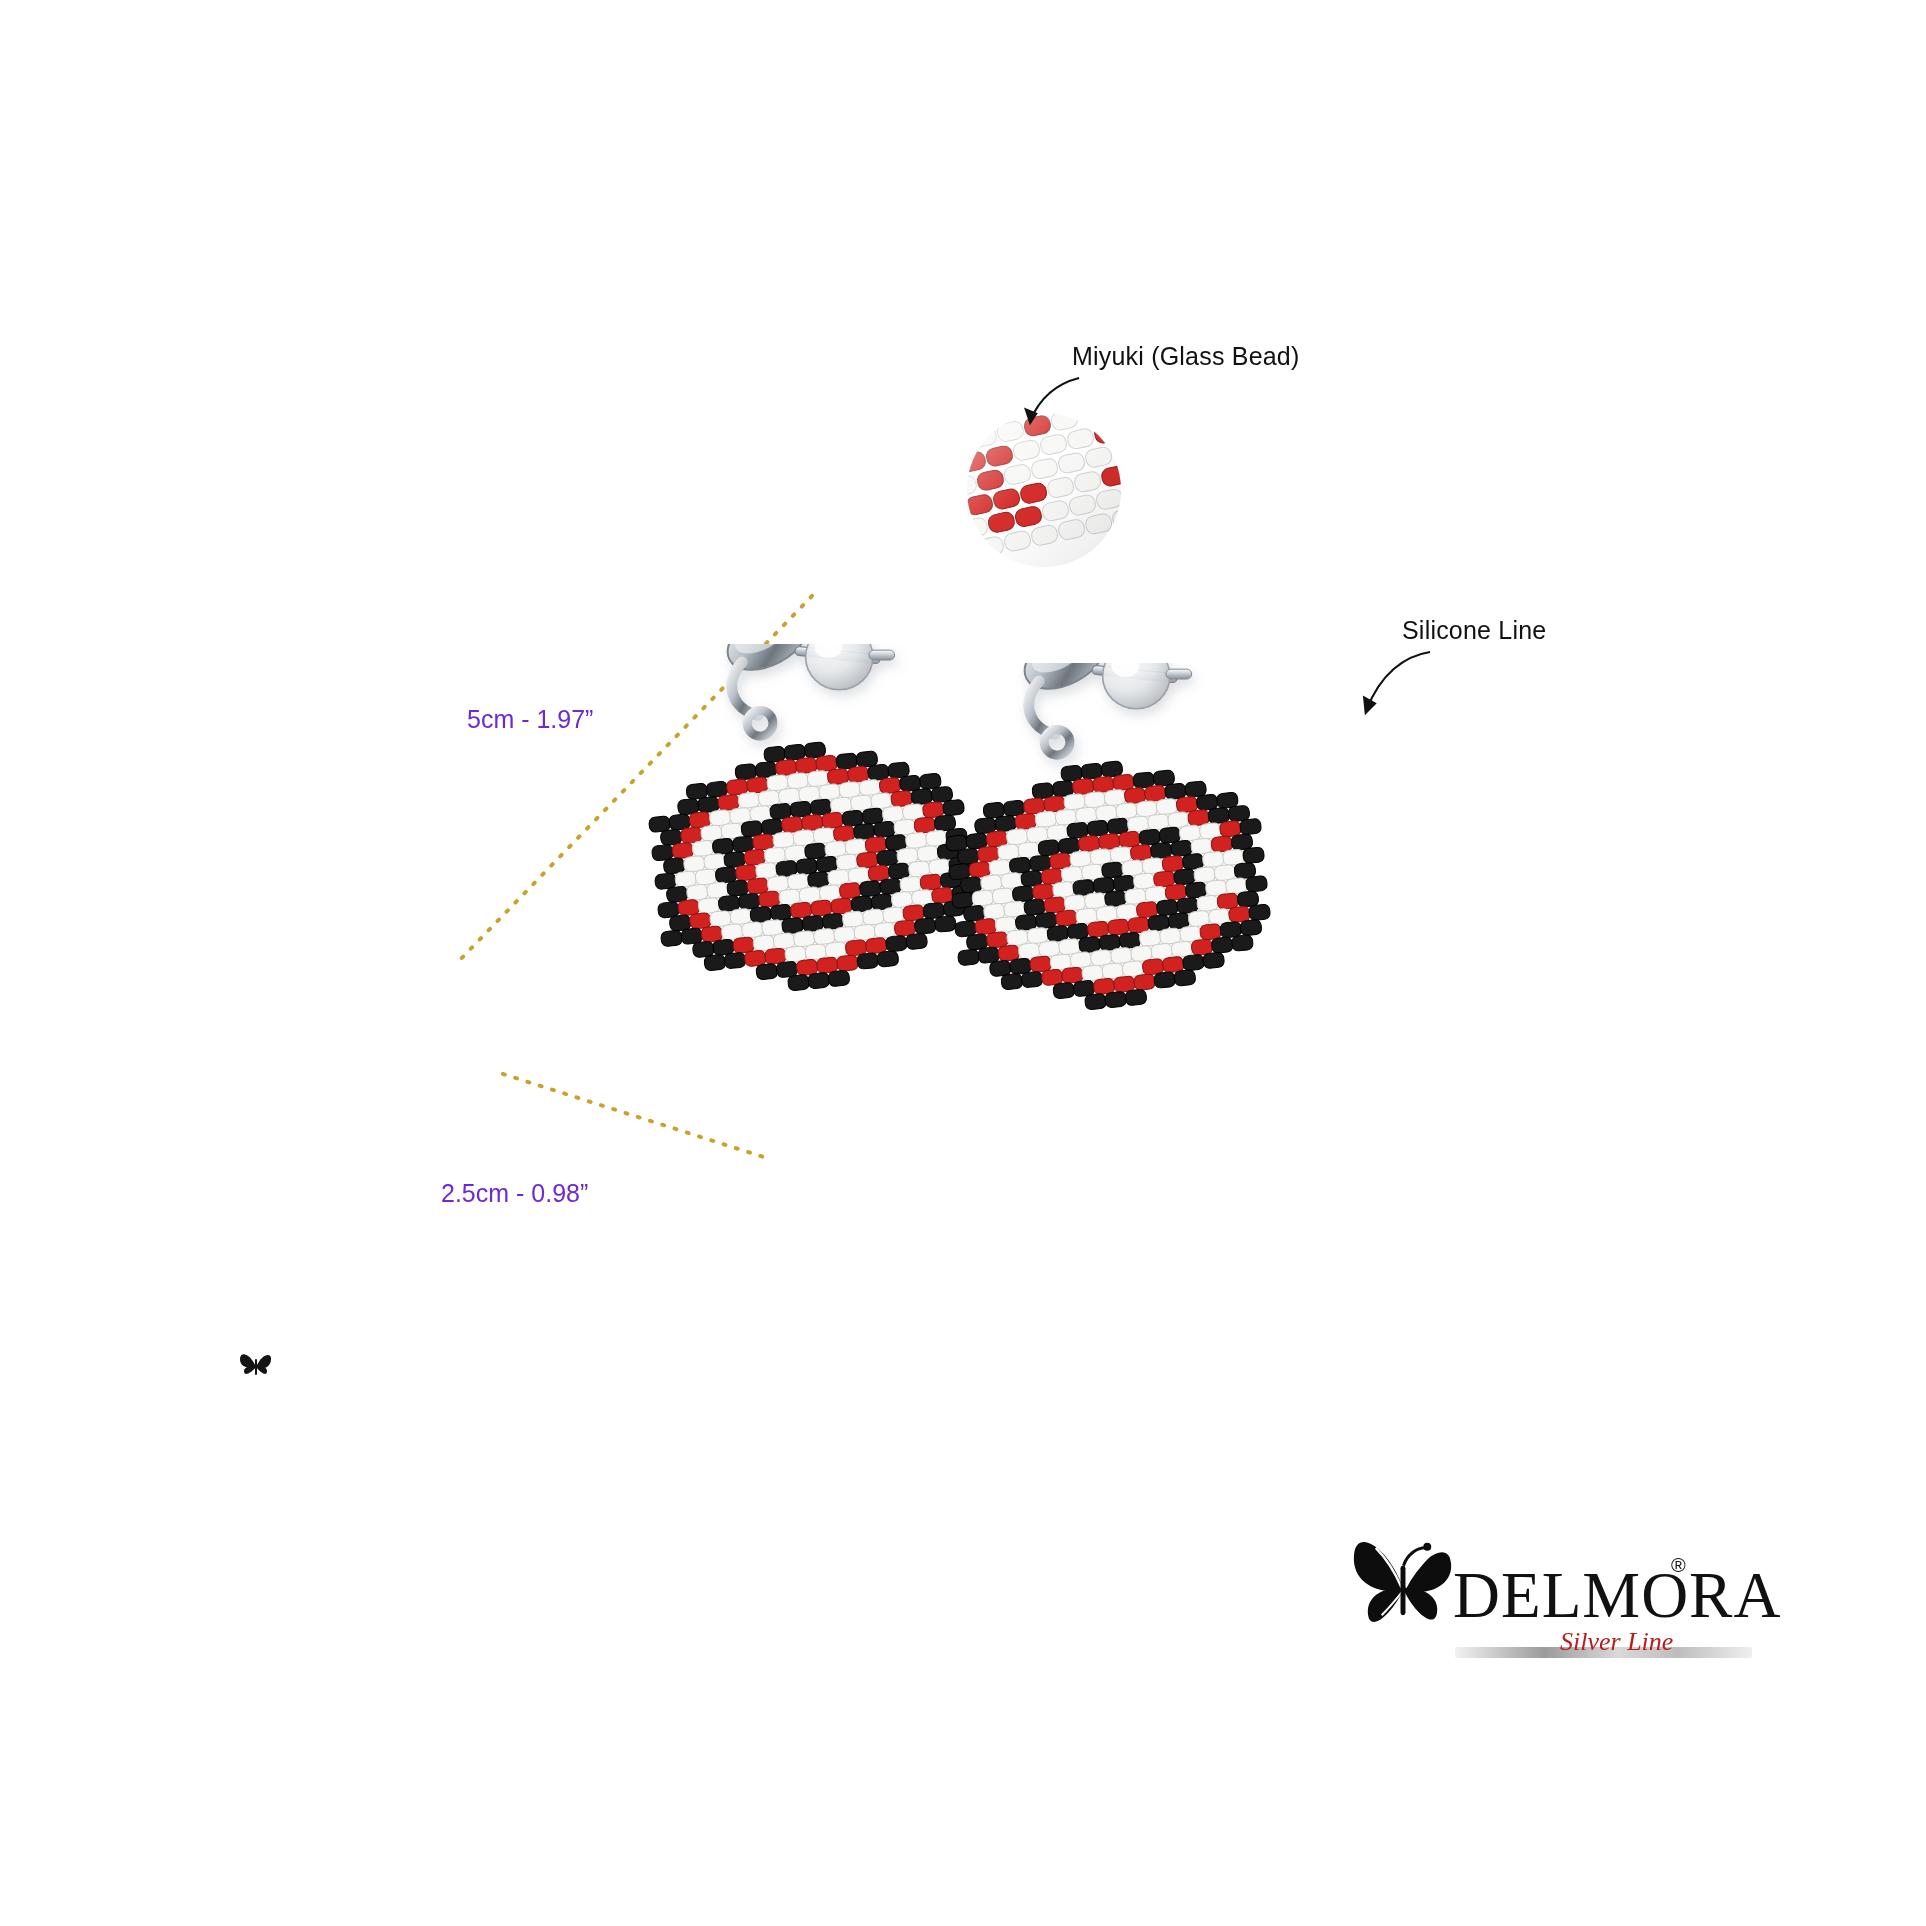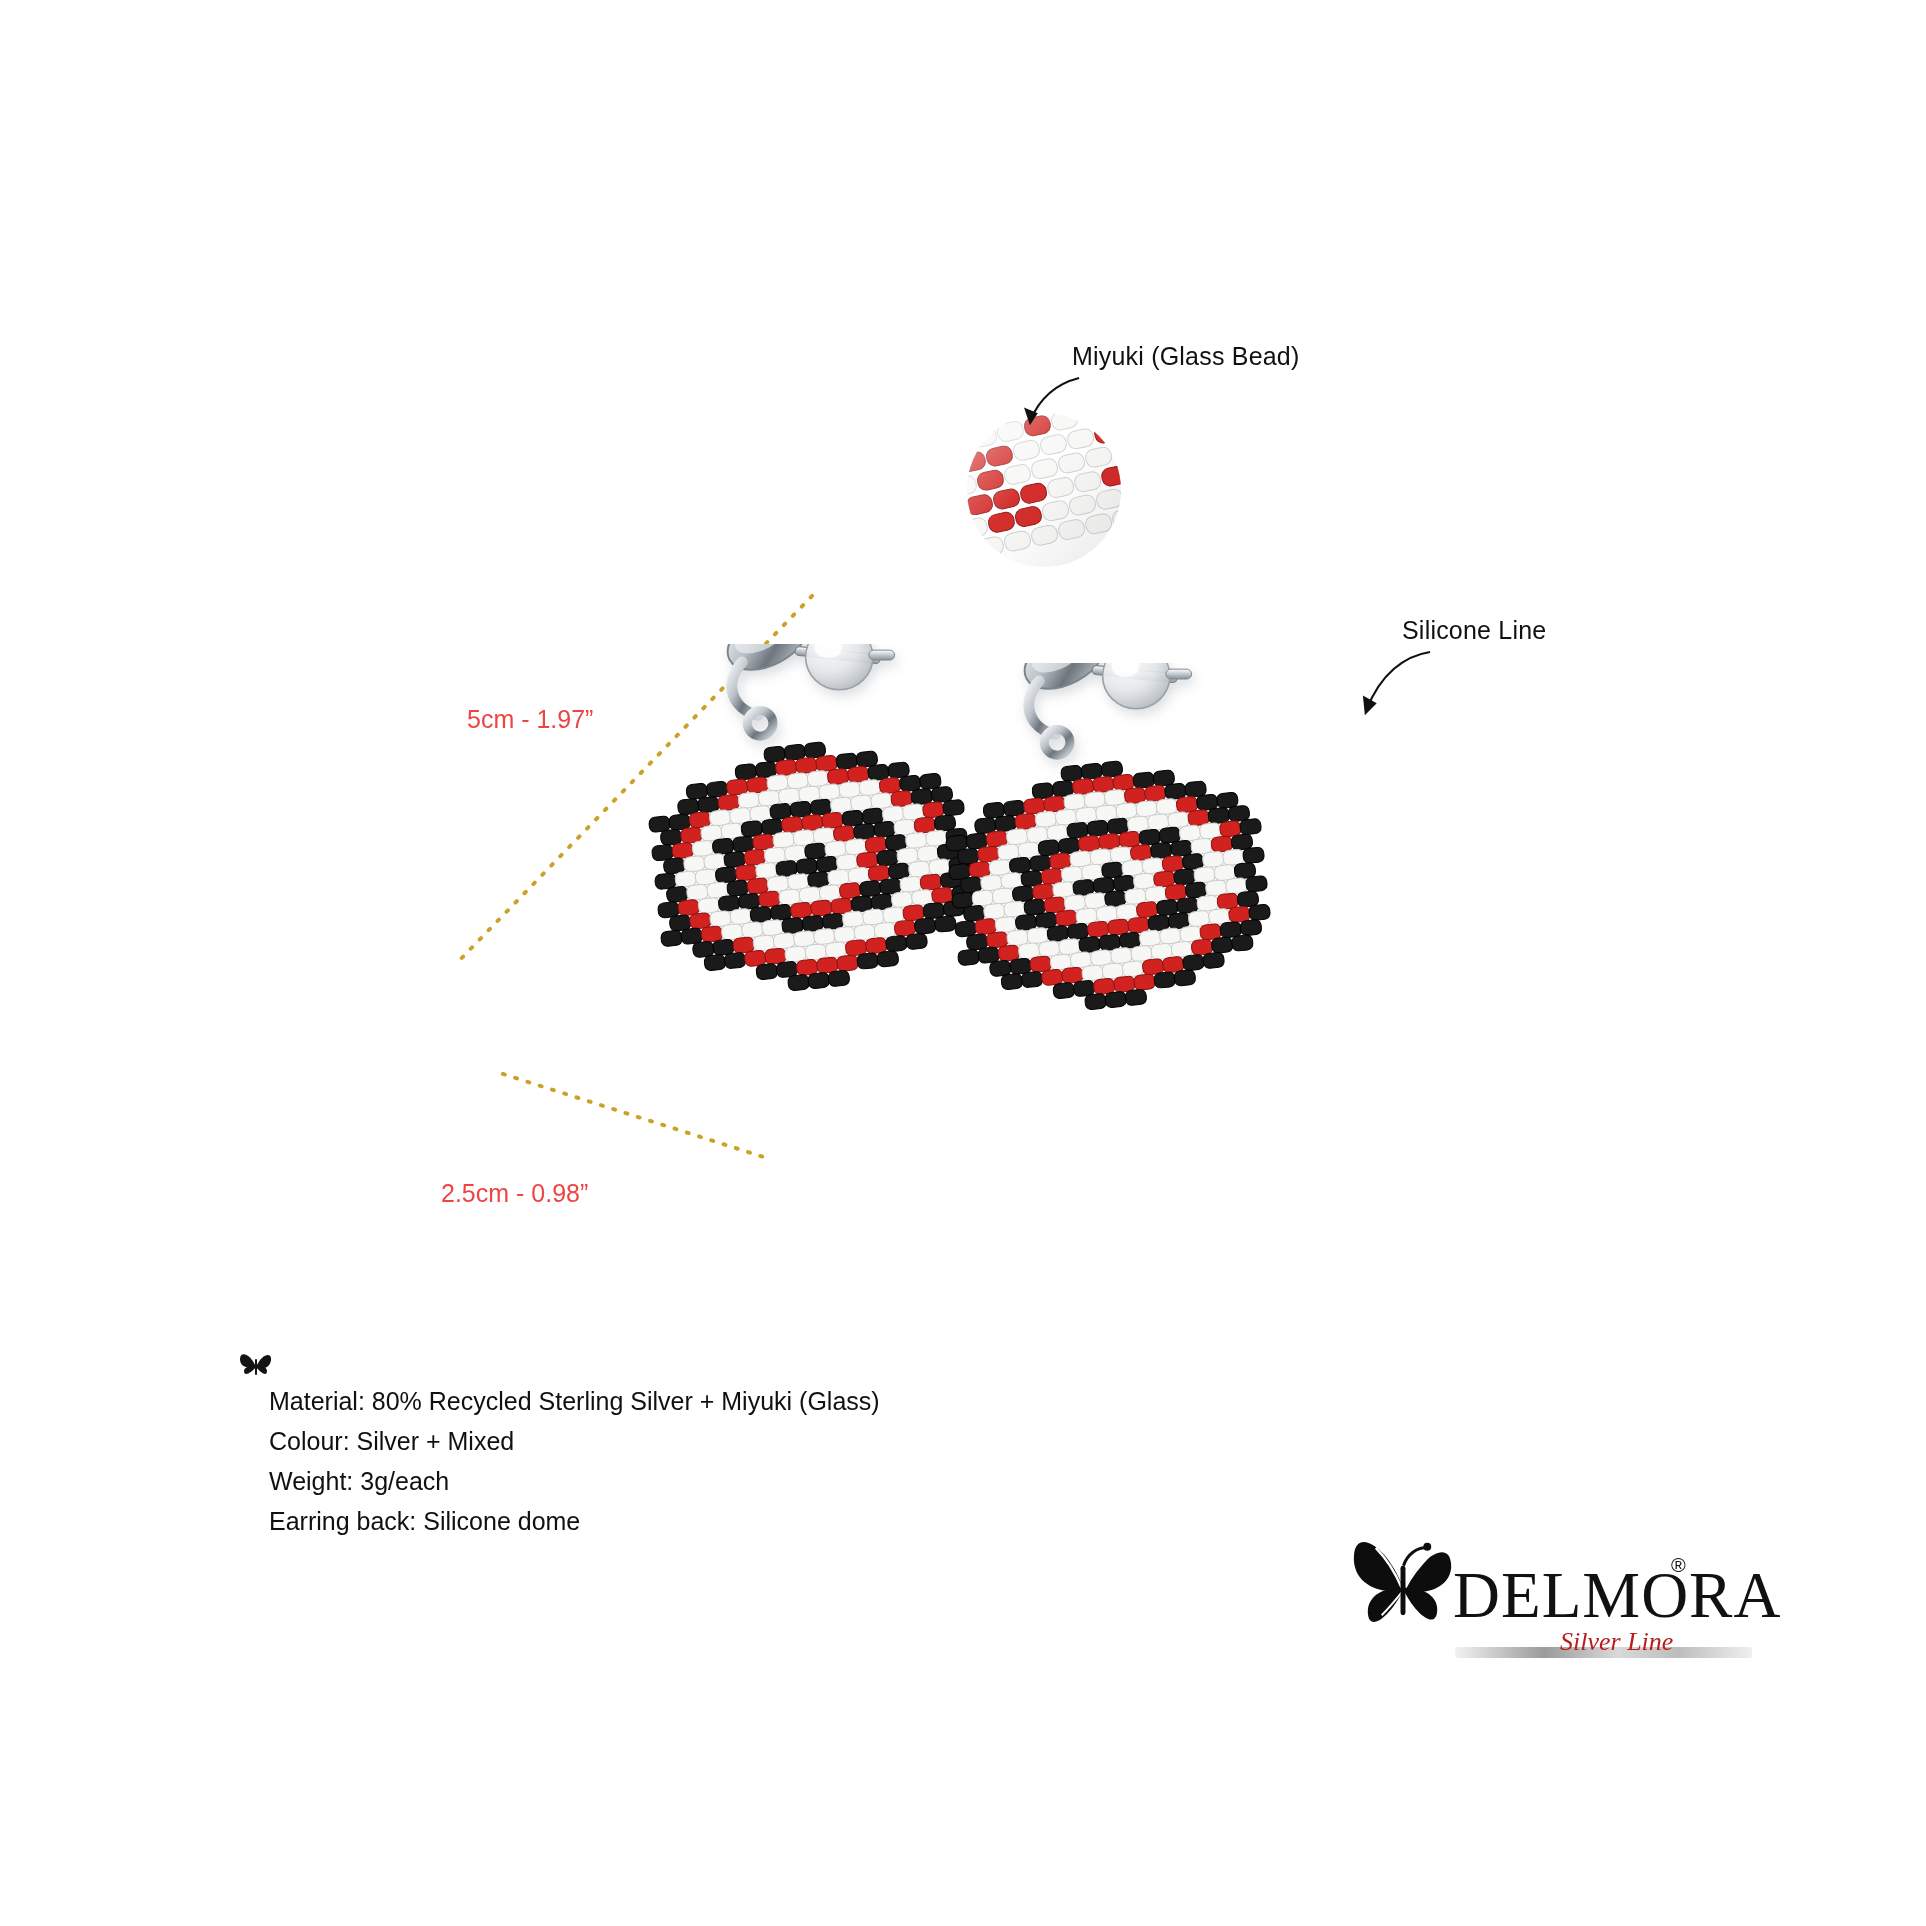--- a/index.html
+++ b/index.html
@@ -28,21 +28,21 @@
     letter-spacing: 0.2px;
     color: #111;
     white-space: nowrap;
   }
   #label-miyuki { left: 1072px; top: 342px; }
   #label-dome   { left: 1402px; top: 616px; }
 
   .dim-label {
     position: absolute;
     font-size: 25px;
-    color: #ef4444;
+    color: #6d28d9;
     white-space: nowrap;
   }
   #label-dim-long  { left: 467px; top: 705px; }
   #label-dim-short { left: 441px; top: 1155px; margin-top: 24px; }
 
   
   .arrow-svg { position: absolute; overflow: visible; }
 
   
   .dim-line { position: absolute; overflow: visible; }
@@ -712,26 +712,20 @@
   </svg>
 
   <svg class="spec-butterfly" viewBox="0 0 36 34">
     <path d="M18 18 C 12 4, 2 2, 2 10 C 2 18, 10 20, 18 18 Z" fill="#141414"></path>
     <path d="M18 18 C 24 4, 34 3, 33 11 C 32 19, 25 21, 18 18 Z" fill="#141414"></path>
     <path d="M18 18 C 13 24, 6 28, 6 22 C 6 18, 13 16, 18 18 Z" fill="#141414"></path>
     <path d="M18 18 C 23 24, 29 28, 29 22 C 29 18, 23 16, 18 18 Z" fill="#141414"></path>
     <rect x="17" y="10" width="2" height="16" rx="1" fill="#141414"></rect>
   </svg>
 
-  <div class="spec-block">
-    <div class="spec-line">Material: 80% Recycled Sterling Silver + Miyuki (Glass)</div>
-    <div class="spec-line">Colour: Silver + Mixed</div>
-    <div class="spec-line">Weight: 3g/each</div>
-    <div class="spec-line">Earring back: Silicone dome</div>
-  </div>
 
   <div class="brand">
     <svg style="position:absolute; left:0; top:10px; width:114px; height:129px;" viewBox="0 0 115 130">
       <path d="M58 70 C 44 28, 10 6, 8 36 C 6 64, 34 76, 58 70 Z" fill="#0d0d0d"></path>
       <path d="M58 70 C 76 36, 104 20, 106 44 C 108 66, 82 78, 58 70 Z" fill="#0d0d0d"></path>
       <path d="M58 70 C 46 96, 22 116, 22 92 C 22 74, 44 66, 58 70 Z" fill="#0d0d0d"></path>
       <path d="M58 70 C 70 96, 92 112, 92 90 C 92 74, 72 66, 58 70 Z" fill="#0d0d0d"></path>
       <path d="M30 28 C 42 40, 50 54, 56 68" fill="none" stroke="#ffffff" stroke-width="2.4"></path>
       <path d="M86 34 C 74 46, 66 56, 60 68" fill="none" stroke="#ffffff" stroke-width="2.4"></path>
       <path d="M36 96 C 46 86, 52 78, 57 72" fill="none" stroke="#ffffff" stroke-width="2"></path>

